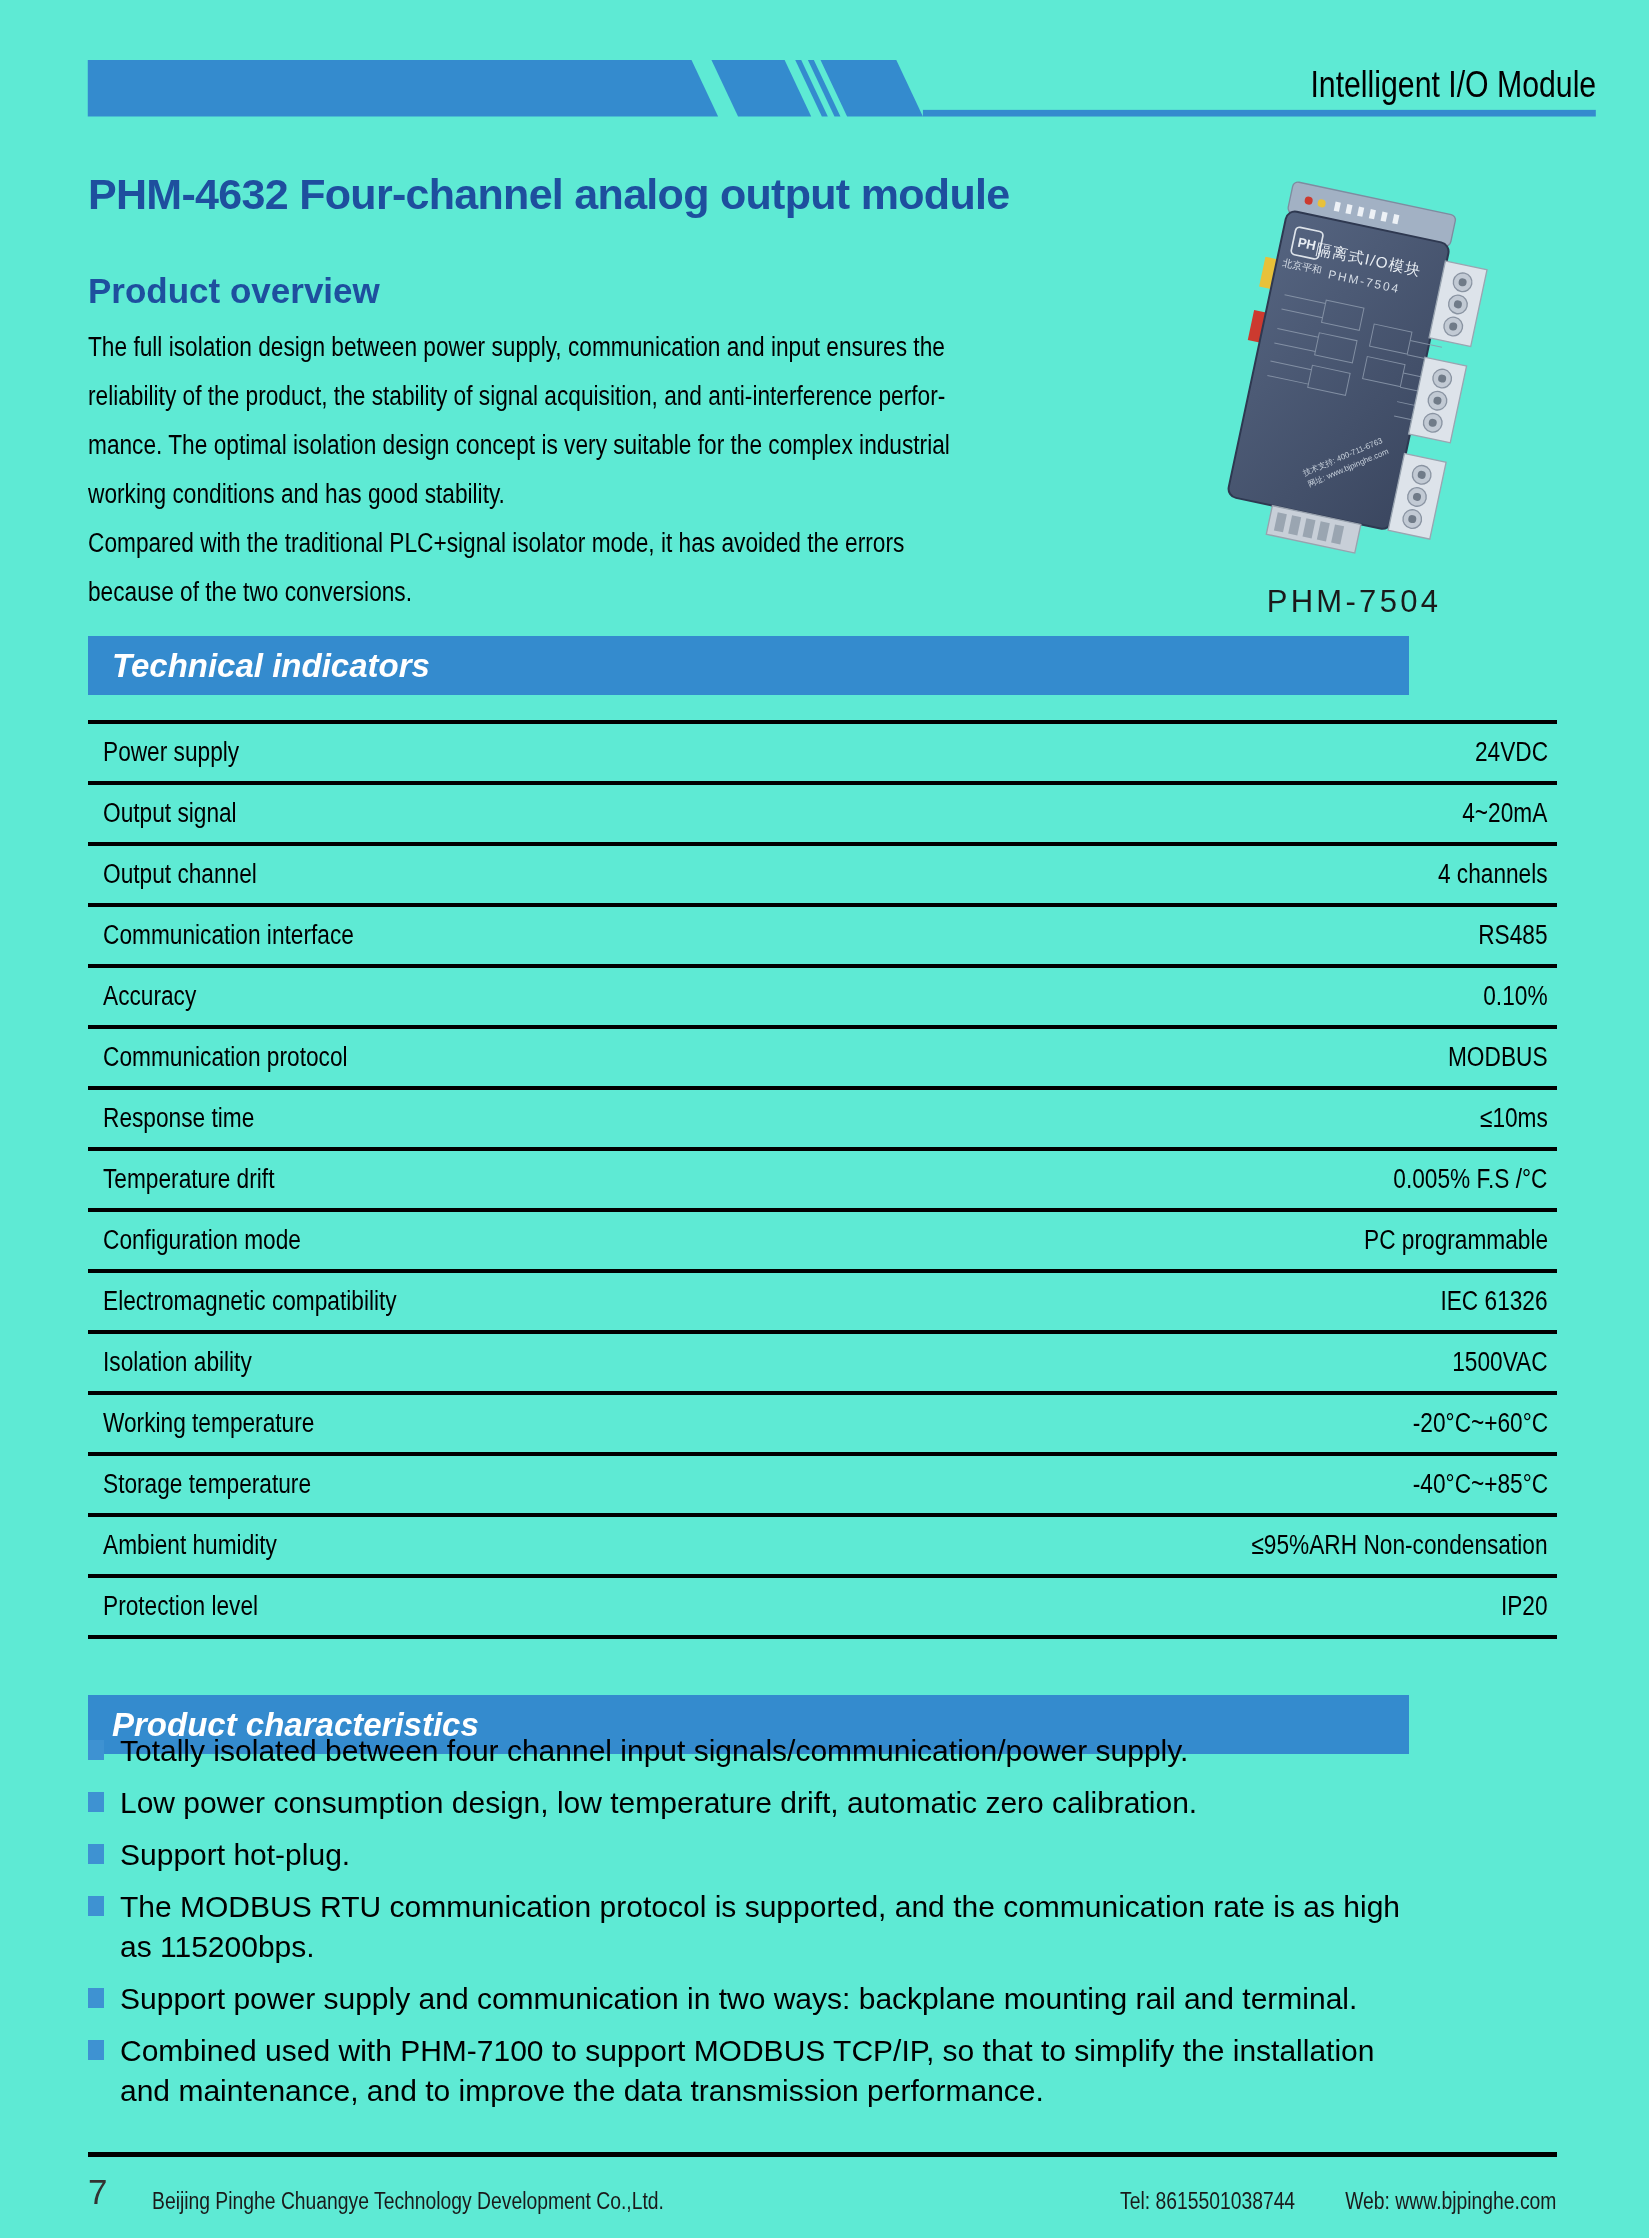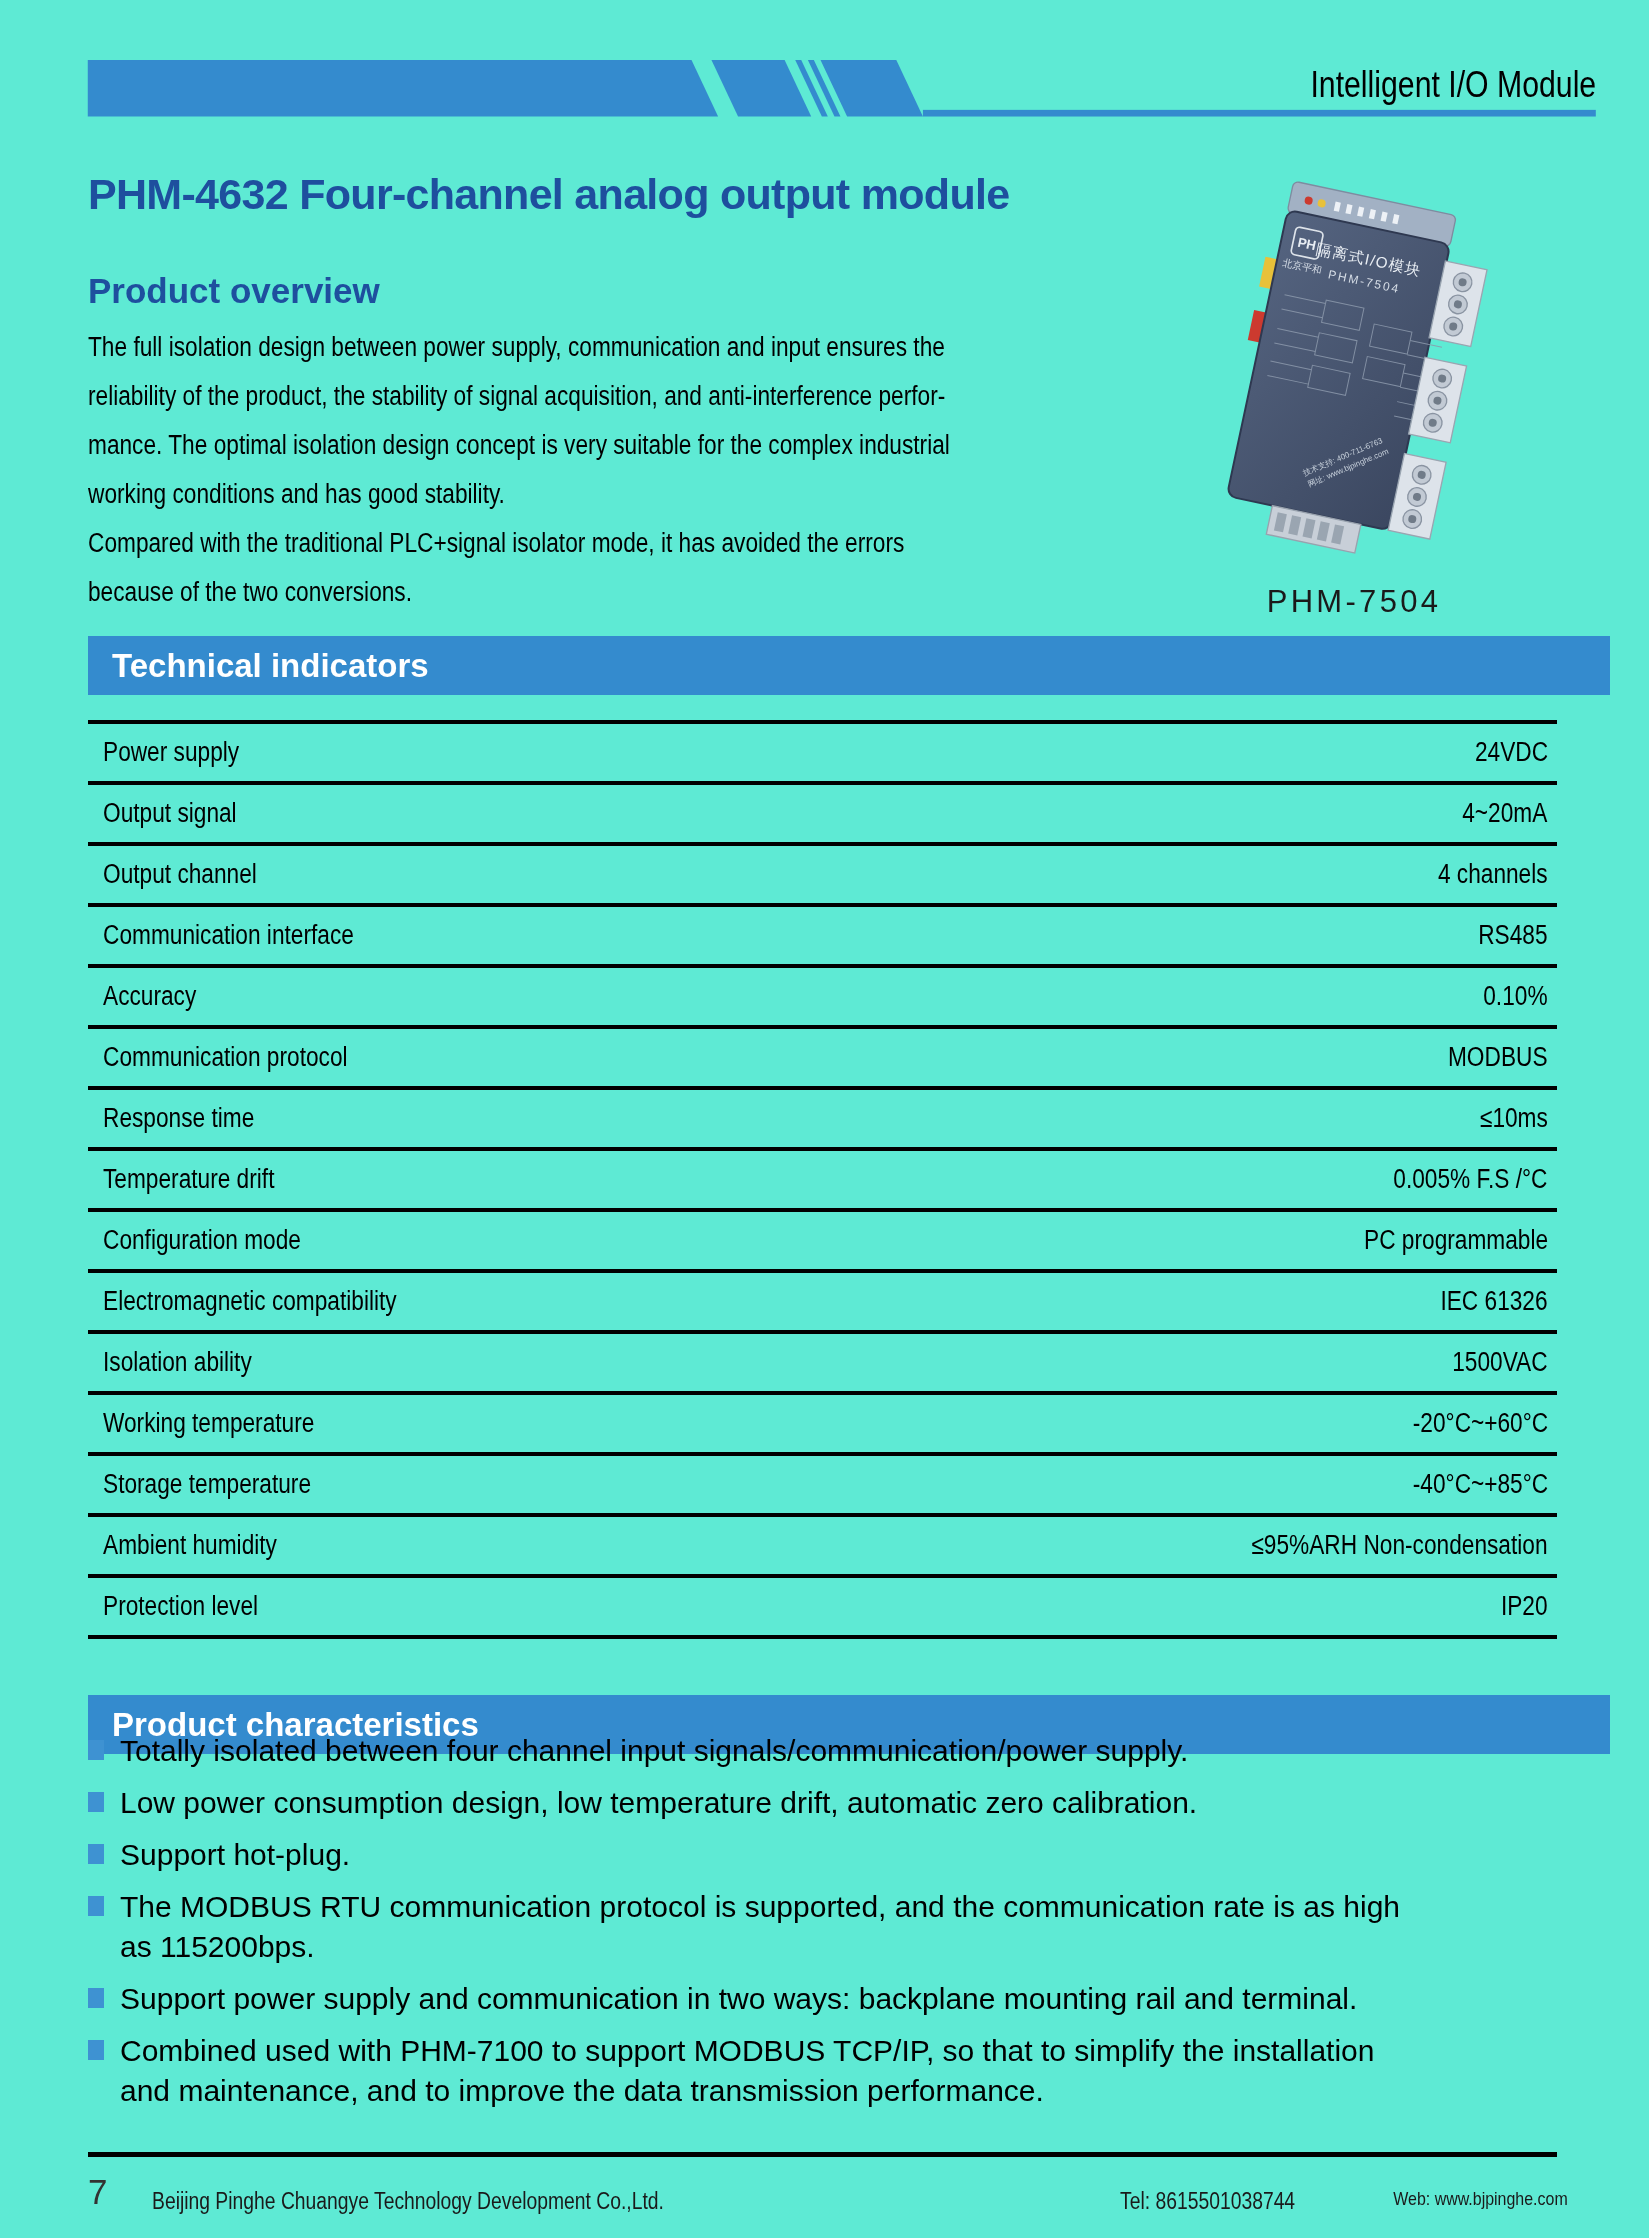--- a/index.html
+++ b/index.html
@@ -28,22 +28,22 @@
     position:absolute;left:88px;top:323px;width:1264px;
     font-size:27px;line-height:49px;white-space:pre-line;color:#000;
   }
 
   
   #product-photo{position:absolute;left:1221px;top:178px;overflow:visible;}
   #photo-caption{position:absolute;left:1221px;top:584px;width:266px;text-align:center;font-size:31px;letter-spacing:3.3px;color:#1a1a1a;}
 
   
   .section-banner{
-    position:absolute;left:88px;width:1522px;height:59px;background:var(--banner_blue);
-    color:#ffffff;font-size:33px;font-weight:bold;line-height:59px;padding-left:24px;box-sizing:border-box;
+    position:absolute;left:88px;width:1321px;height:59px;background:var(--banner_blue);
+    color:#ffffff;font-size:33px;font-weight:bold;line-height:59px;padding-left:24px;box-sizing:border-box;font-style:italic;
   }
   #banner-technical{top:636px;}
   #banner-characteristics{top:1655px;margin-top:40px;}
 
   
   #tech-table{position:absolute;left:88px;top:720px;width:1469px;border-bottom:4.7px solid #000;}
   .t-row{height:61px;border-top:4.7px solid #000;box-sizing:border-box;
     display:flex;justify-content:space-between;align-items:center;padding:0 9.3px 0 14.6px;}
   .t-label{font-size:27px;color:#000;}
   .t-value{font-size:27px;color:#000;}
@@ -52,21 +52,21 @@
   #char-list{position:absolute;left:88px;top:1731px;width:1470px;}
   .char-item{display:flex;align-items:flex-start;margin-bottom:12px;}
   .char-marker{flex:0 0 auto;width:16px;height:20px;background:var(--bullet_blue);margin:8.6px 16px 0 0;}
   .char-text{font-size:30px;line-height:40px;white-space:pre-line;color:#000;}
 
   
   #footer-line{position:absolute;left:88px;top:2152px;width:1469px;height:4.7px;background:#000;}
   #footer-page-number{position:absolute;left:88px;top:2172px;font-size:35px;font-weight:400;color:#333;}
   #footer-company{position:absolute;left:152px;top:2188px;font-size:23px;color:#1a1a1a;}
   #footer-tel{position:absolute;left:1120px;top:2188px;font-size:23px;color:#1a1a1a;}
-  #footer-web{position:absolute;right:81px;top:2188px;font-size:19px;color:#1a1a1a;}
+  #footer-web{position:absolute;right:93px;top:2188px;font-size:23px;color:#1a1a1a;}
 </style>
 </head>
 <body>
 
 <div id="page">
 
   <svg id="header-banner" width="1649" height="120" viewBox="0 0 2480 180">
     <polygon points="132,90 1040,90 1080,175 132,175" fill="#348BCE"></polygon>
     <polygon points="1070,90 1180,90 1220,175 1110,175" fill="#348BCE"></polygon>
     <polygon points="1196,90 1205,90 1245,175 1236,175" fill="#348BCE"></polygon>

